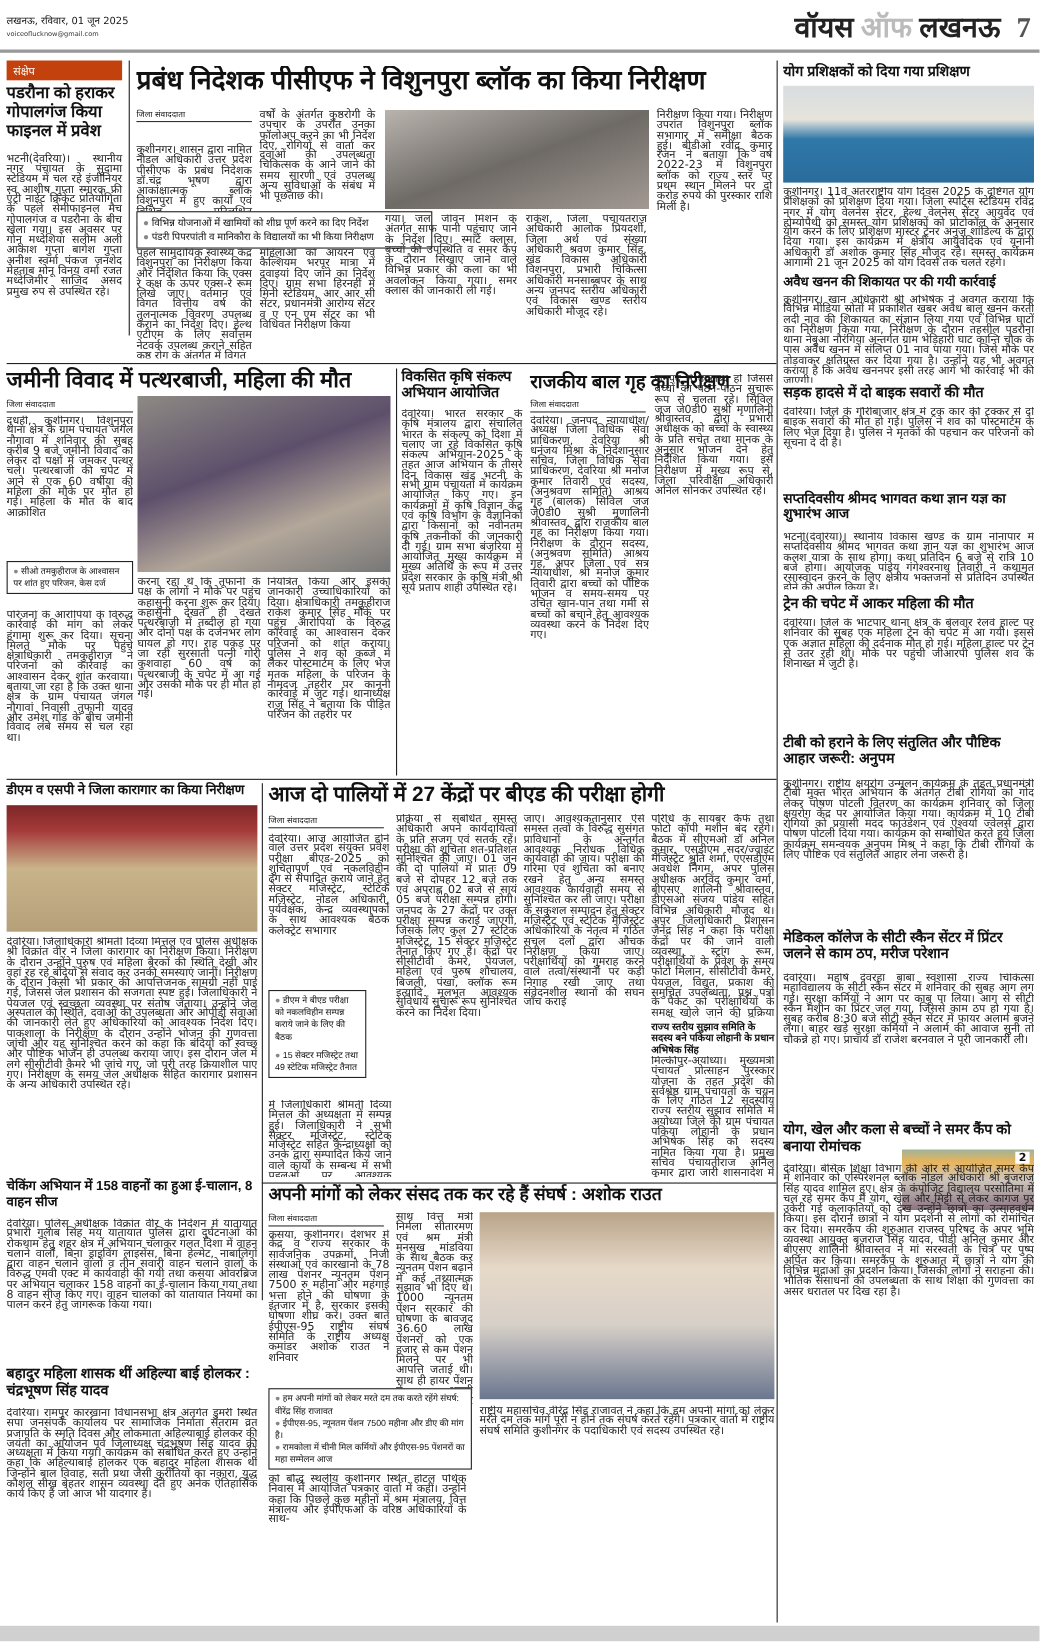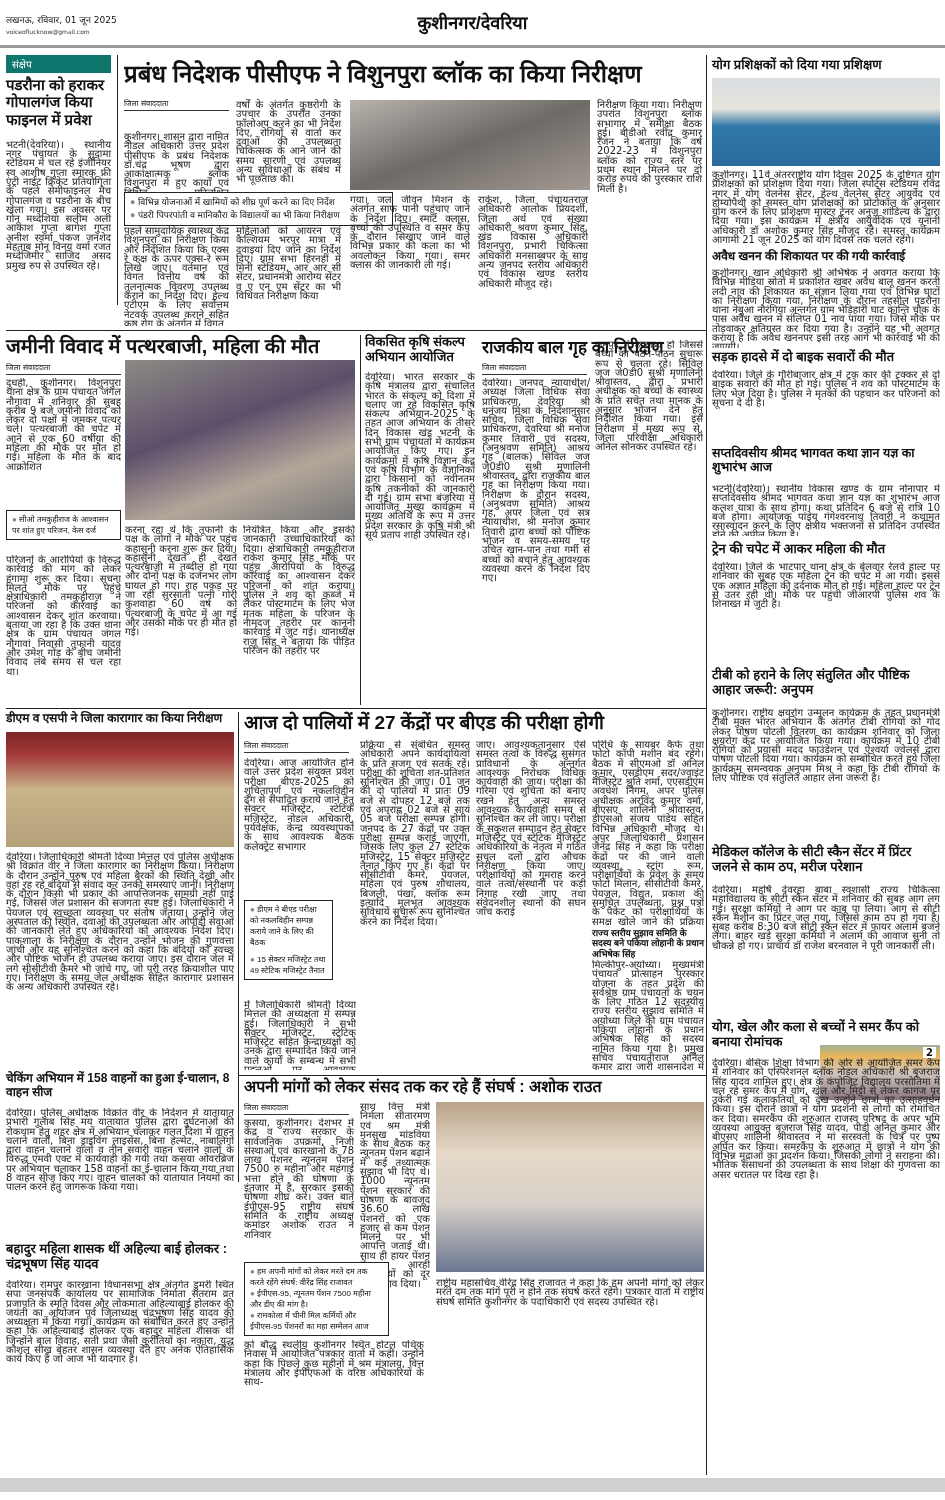--- a/index.html
+++ b/index.html
@@ -19,33 +19,38 @@
   .hrule{background:#222;height:1px}
   .photo{background:linear-gradient(135deg,#8a8f95,#c9c2b5 40%,#6b7079 70%,#a6a29a)}
   .photo.yoga{background:linear-gradient(180deg,#d8dde0 0%,#e6e4dc 35%,#2f78a8 55%,#2a6c9c 100%)}
   .photo.jail{background:linear-gradient(180deg,#7d2626 0%,#a53a3a 20%,#c9b38a 50%,#b5a07a 100%)}
   .photo.crowd{background:linear-gradient(160deg,#b8b3ad,#6e6a66 50%,#a39993)}
   .photo.mob{background:linear-gradient(160deg,#8d8a84,#5d4f6b 40%,#b3a79a 70%,#777)}
   .photo.pension{background:linear-gradient(180deg,#b9a389 0%,#e6d9c8 30%,#d7d0c8 60%,#6a7690 100%)}
   .photo.camp{background:linear-gradient(180deg,#9fb39a,#e8b45a 20%,#cfc6bd 50%,#8a7480 100%)}
   .box{border:1px solid #222;background:#fff;font-family:"Liberation Sans",sans-serif;font-size:9px;line-height:13px;padding:3px 5px}
   .box .dot{color:#888}
-  .tag{background:#0f766e;color:#fff;font-size:10px;padding:2px 6px;font-family:"Liberation Sans",sans-serif}
+  .tag{background:#c2410c;color:#fff;font-size:10px;padding:2px 6px;font-family:"Liberation Sans",sans-serif}
   .footerbar{left:0;top:1478px;width:945px;height:14px;background:#d0d0d0}
   .photonum{right:4px;top:2px;background:#fff;font-size:10px;font-weight:bold;padding:0 3px}
 </style>
 </head>
 <body>
 
 <div class="abs masthead">
   <div class="abs mh-left">
     <div>लखनऊ, रविवार, 01 जून 2025</div>
     <div class="email">voiceoflucknow@gmail.com</div>
   </div>
-  <div class="abs mh-center">कुशीनगर/देवरिया</div>
+  <div class="abs mh-right">
+    <span>वॉयस</span>
+    <span class="of">ऑफ</span>
+    <span>लखनऊ</span>
+    <span class="pg">7</span>
+  </div>
 </div>
 
 <div class="abs" style="left:6px;top:55px;width:105px">
   <div class="tag">संक्षेप</div>
   <div class="hl" style="font-size:15px;margin-top:3px">पडरौना को हराकर गोपालगंज किया फाइनल में प्रवेश</div>
   <div class="body" style="margin-top:12px">भटनी(देवरिया)। स्थानीय नगर पंचायत के सुदामा स्टेडियम में चल रहे इंजीनियर स्व आशीष गुप्ता स्मारक फ्री एंट्री नाईट क्रिकेट प्रतियोगिता के पहले सेमीफाइनल मैच गोपालगंज व पडरौना के बीच खेला गया। इस अवसर पर गोनू मध्देशिया सलीम अली आकाश गुप्ता बागेश गुप्ता अनीश स्वर्मा पंकज जनशेद मेहताब मोनू विनय वर्मा रजत मध्देजिमीर साजिद असद प्रमुख रुप से उपस्थित रहे।</div>
 </div>
 <div class="abs vrule" style="left:117px;top:55px;height:250px"></div>
 
 <div class="abs hl" style="left:124px;top:60px;width:580px;font-size:24px;white-space:nowrap;overflow:hidden">प्रबंध निदेशक पीसीएफ ने विशुनपुरा ब्लॉक का किया निरीक्षण</div>
@@ -138,21 +143,21 @@
 <div class="abs hl" style="left:6px;top:1242px;width:228px;font-size:13px">बहादुर महिला शासक थीं अहिल्या बाई होलकर : चंद्रभूषण सिंह यादव</div>
 <div class="abs body" style="left:6px;top:1280px;width:228px;height:190px;overflow:hidden">देवरिया। रामपुर कारखाना विधानसभा क्षेत्र अंतर्गत डुमरी स्थित सपा जनसंपर्क कार्यालय पर सामाजिक निर्माता संतराम व्रत प्रजापति के स्मृति दिवस और लोकमाता अहिल्याबाई होलकर की जयंती का आयोजन पूर्व जिलाध्यक्ष चंद्रभूषण सिंह यादव की अध्यक्षता में किया गया। कार्यक्रम को संबोधित करते हुए उन्होंने कहा कि अहिल्याबाई होलकर एक बहादुर महिला शासक थीं जिन्होंने बाल विवाह, सती प्रथा जैसी कुरीतियों का नकारा, युद्ध कौशल सीख बेहतर शासन व्यवस्था देते हुए अनेक ऐतिहासिक कार्य किए हैं जो आज भी यादगार हैं।</div>
 
 <div class="abs hrule" style="left:238px;top:1075px;width:468px"></div>
 
 <div class="abs hl" style="left:244px;top:1078px;width:460px;font-size:16px;white-space:nowrap">अपनी मांगों को लेकर संसद तक कर रहे हैं संघर्ष : अशोक राउत</div>
 <div class="abs byline" style="left:244px;top:1102px;width:105px">जिला संवाददाता</div>
 <div class="abs body" style="left:244px;top:1118px;width:110px;height:140px;overflow:hidden">कसया, कुशीनगर। देशभर में केंद्र व राज्य सरकार के सार्वजनिक उपक्रमों, निजी संस्थाओं एवं कारखानो के 78 लाख पेंशनर न्यूनतम पेंशन 7500 रु महीना और महंगाई भत्ता होने की घोषणा के इंतजार में है, सरकार इसकी घोषणा शीघ्र करें। उक्त बातें ईपीएस-95 राष्ट्रीय संघर्ष समिति के राष्ट्रीय अध्यक्ष कमांडर अशोक राउत ने शनिवार</div>
 <div class="abs body" style="left:360px;top:1102px;width:70px;height:280px;overflow:hidden">साथ वित्त मंत्री निर्मला सीतारमण एवं श्रम मंत्री मनसुख मांडविया के साथ बैठक कर न्यूनतम पेंशन बढ़ाने में कई तथ्यात्मक सुझाव भी दिए थे। 1000 न्यूनतम पेंशन सरकार की घोषणा के बावजूद 36.60 लाख पेंशनरों को एक हजार से कम पेंशन मिलने पर भी आपत्ति जताई थी। साथ ही हायर पेंशन में आरही परेशानियों को दूर कर सुझाव दिया।</div>
 <div class="abs photo pension" style="left:436px;top:1102px;width:268px;height:170px"></div>
-<div class="abs box" style="left:244px;top:1262px;width:145px;font-size:8px;line-height:11px">
+<div class="abs box" style="left:244px;top:1262px;width:185px;font-size:8px;line-height:11px">
   <div><span class="dot">● </span><span>हम अपनी मांगों को लेकर मरते दम तक करते रहेंगे संघर्ष: वीरेंद्र सिंह राजावत</span></div>
   <div><span class="dot">● </span><span>ईपीएस-95, न्यूनतम पेंशन 7500 महीना और डीए की मांग है।</span></div>
   <div><span class="dot">● </span><span>रामकोला में चीनी मिल कर्मियों और ईपीएस-95 पेंशनरों का महा सम्मेलन आज</span></div>
 </div>
 <div class="abs body" style="left:244px;top:1340px;width:180px;height:130px;overflow:hidden">को बौद्ध स्थलीय कुशीनगर स्थित होटल पथिक निवास में आयोजित पत्रकार वार्ता में कहीं। उन्होंने कहा कि पिछले कुछ महीनों में श्रम मंत्रालय, वित्त मंत्रालय और ईपीएफओ के वरिष्ठ अधिकारियों के साथ-</div>
 <div class="abs body" style="left:436px;top:1278px;width:268px;height:190px;overflow:hidden">राष्ट्रीय महासचिव वीरेंद्र सिंह राजावत ने कहा कि हम अपनी मांगों को लेकर मरते दम तक मांगें पूरी न होने तक संघर्ष करते रहेंगे। पत्रकार वार्ता में राष्ट्रीय संघर्ष समिति कुशीनगर के पदाधिकारी एवं सदस्य उपस्थित रहे।</div>
 
 <div class="abs footerbar"></div>
 
 </body></html>

